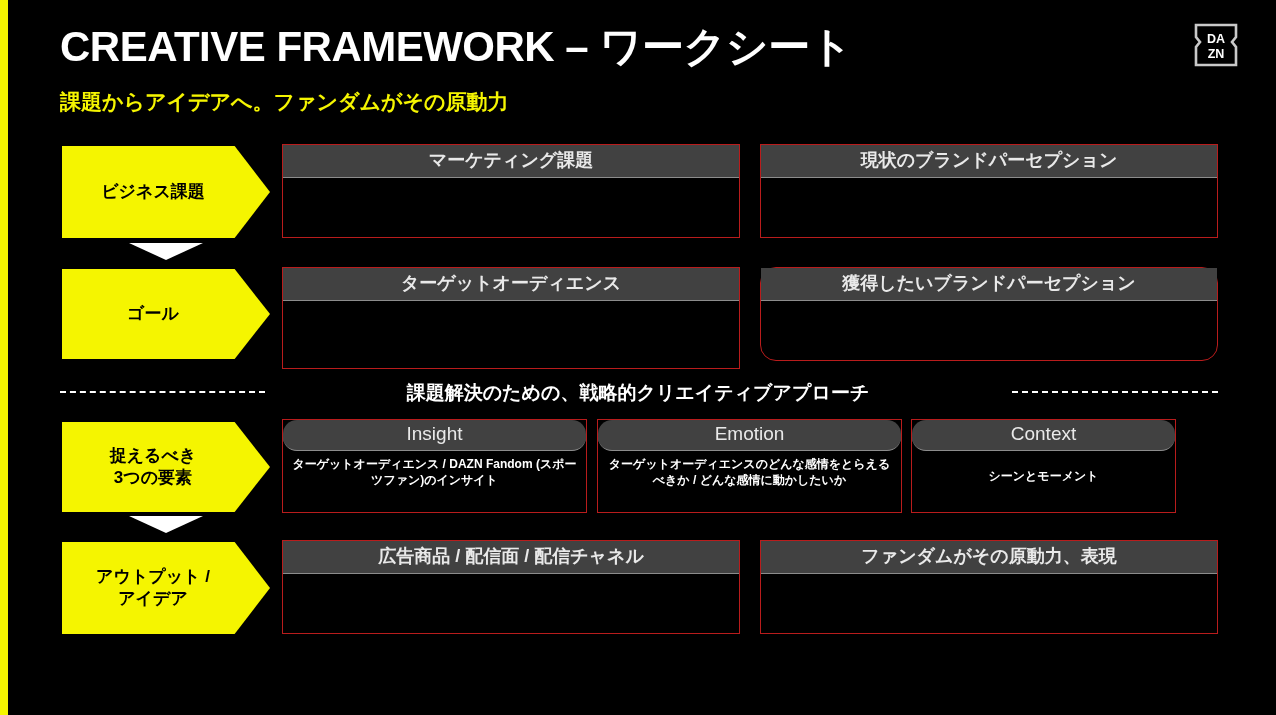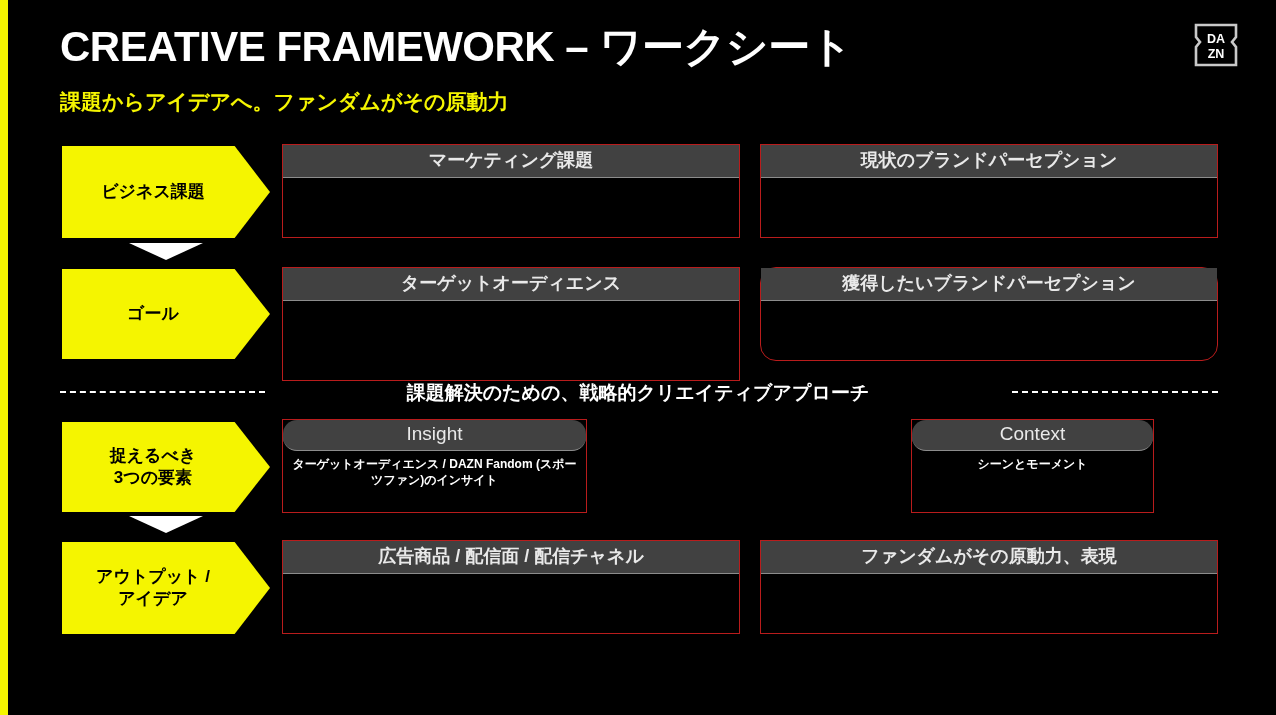--- a/index.html
+++ b/index.html
@@ -161,38 +161,42 @@
 
   <div class="box" style="left:282px; top:144px; width:458px; height:94px;">
     <div class="box-head">マーケティング課題</div>
     <div class="box-body"></div>
   </div>
   <div class="box" style="left:760px; top:144px; width:458px; height:94px;">
     <div class="box-head">現状のブランドパーセプション</div>
     <div class="box-body"></div>
   </div>
 
-  <div class="box" style="left:282px; top:267px; width:458px; height:114px;">
+  <div class="box" style="left:282px; top:267px; width:458px; height:102px;">
     <div class="box-head">ターゲットオーディエンス</div>
     <div class="box-body"></div>
   </div>
   <div class="box" style="left:760px; top:267px; width:458px; height:94px;border-radius:16px;">
     <div class="box-head">獲得したいブランドパーセプション</div>
     <div class="box-body"></div>
   </div>
 
   <div class="dash-line dash-left"></div>
   <div class="divider-label">課題解決のための、戦略的クリエイティブアプローチ</div>
   <div class="dash-line dash-right"></div>
 
   <div class="box" style="left:282px; top:419px; width:305px; height:94px;">
     <div class="box-head latin">Insight</div>
     <div class="box-body">ターゲットオーディエンス / DAZN Fandom (スポーツファン)のインサイト</div>
   </div>
-  <div class="box" style="left:911px; top:419px; width:243px; height:94px;">
+  <div class="box" style="left:597px; top:419px; width:305px; height:94px;">
+    <div class="box-head latin">Emotion</div>
+    <div class="box-body">ターゲットオーディエンスのどんな感情をとらえるべきか / どんな感情に動かしたいか</div>
+  </div>
+  <div class="box" style="left:911px; top:419px; width:265px; height:94px;gap:12px;">
     <div class="box-head latin">Context</div>
     <div class="box-body">シーンとモーメント</div>
   </div>
 
   <div class="box" style="left:282px; top:540px; width:458px; height:94px;">
     <div class="box-head">広告商品 / 配信面 / 配信チャネル</div>
     <div class="box-body"></div>
   </div>
   <div class="box" style="left:760px; top:540px; width:458px; height:94px;">
     <div class="box-head">ファンダムがその原動力、表現</div>

